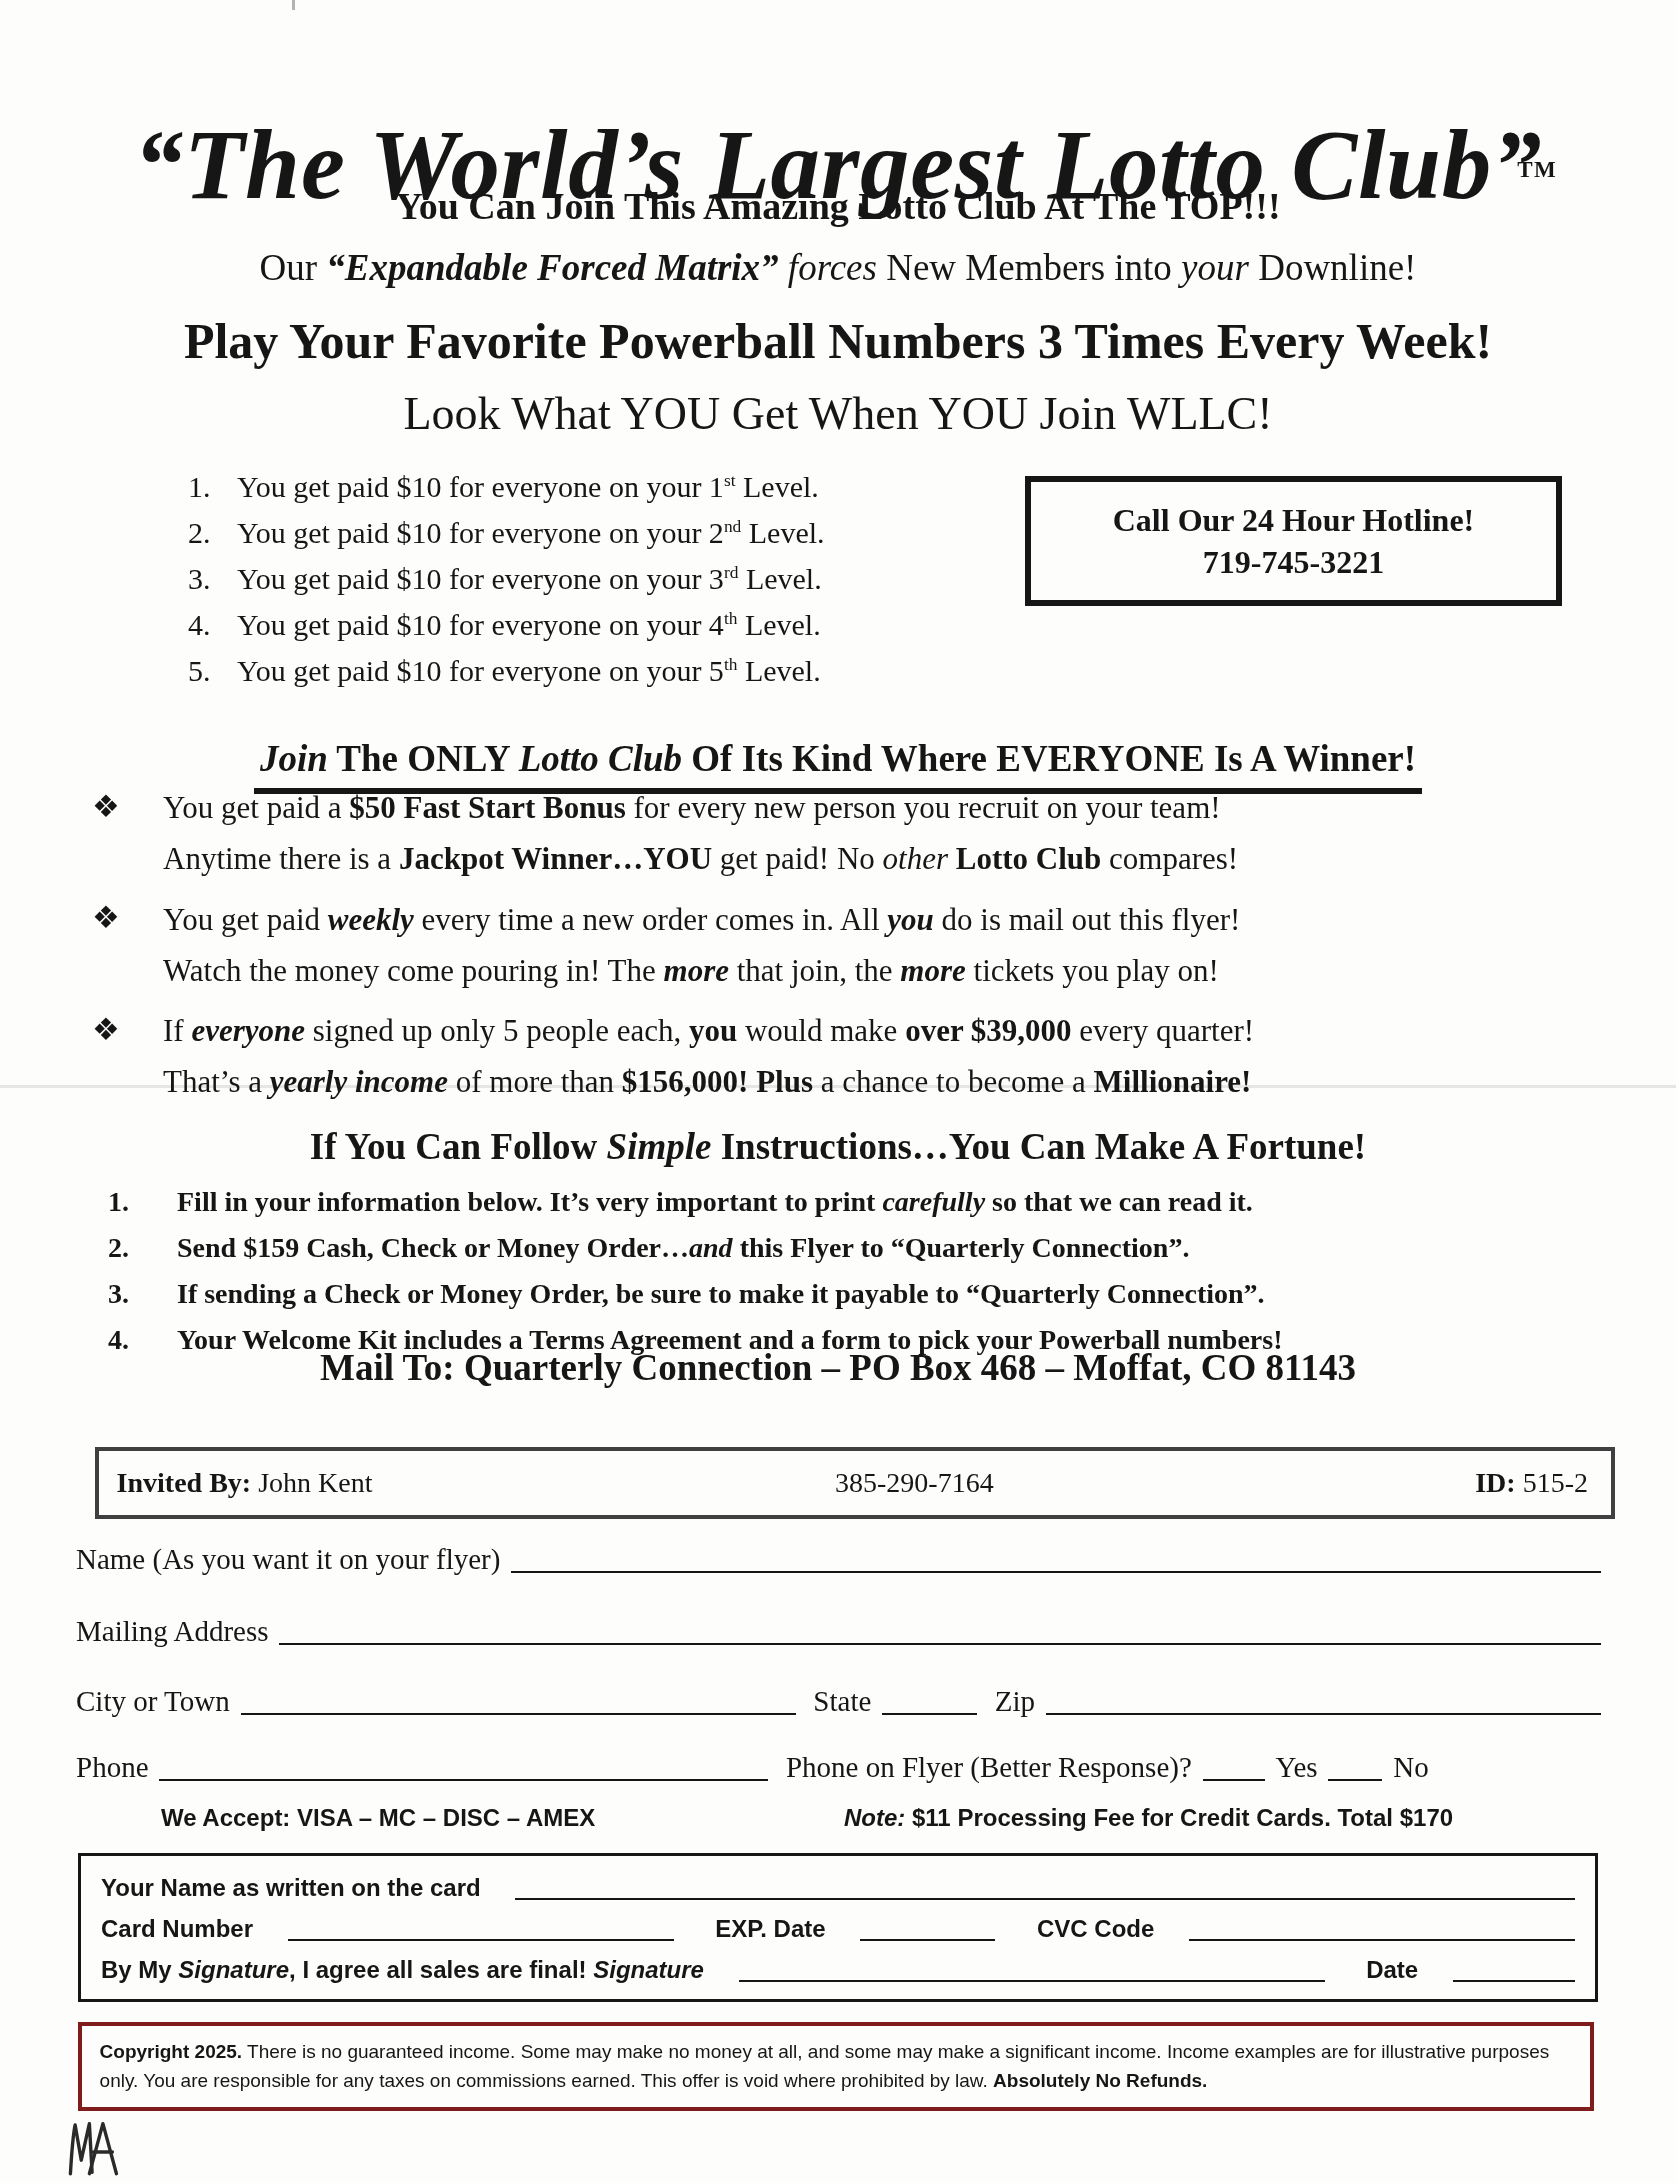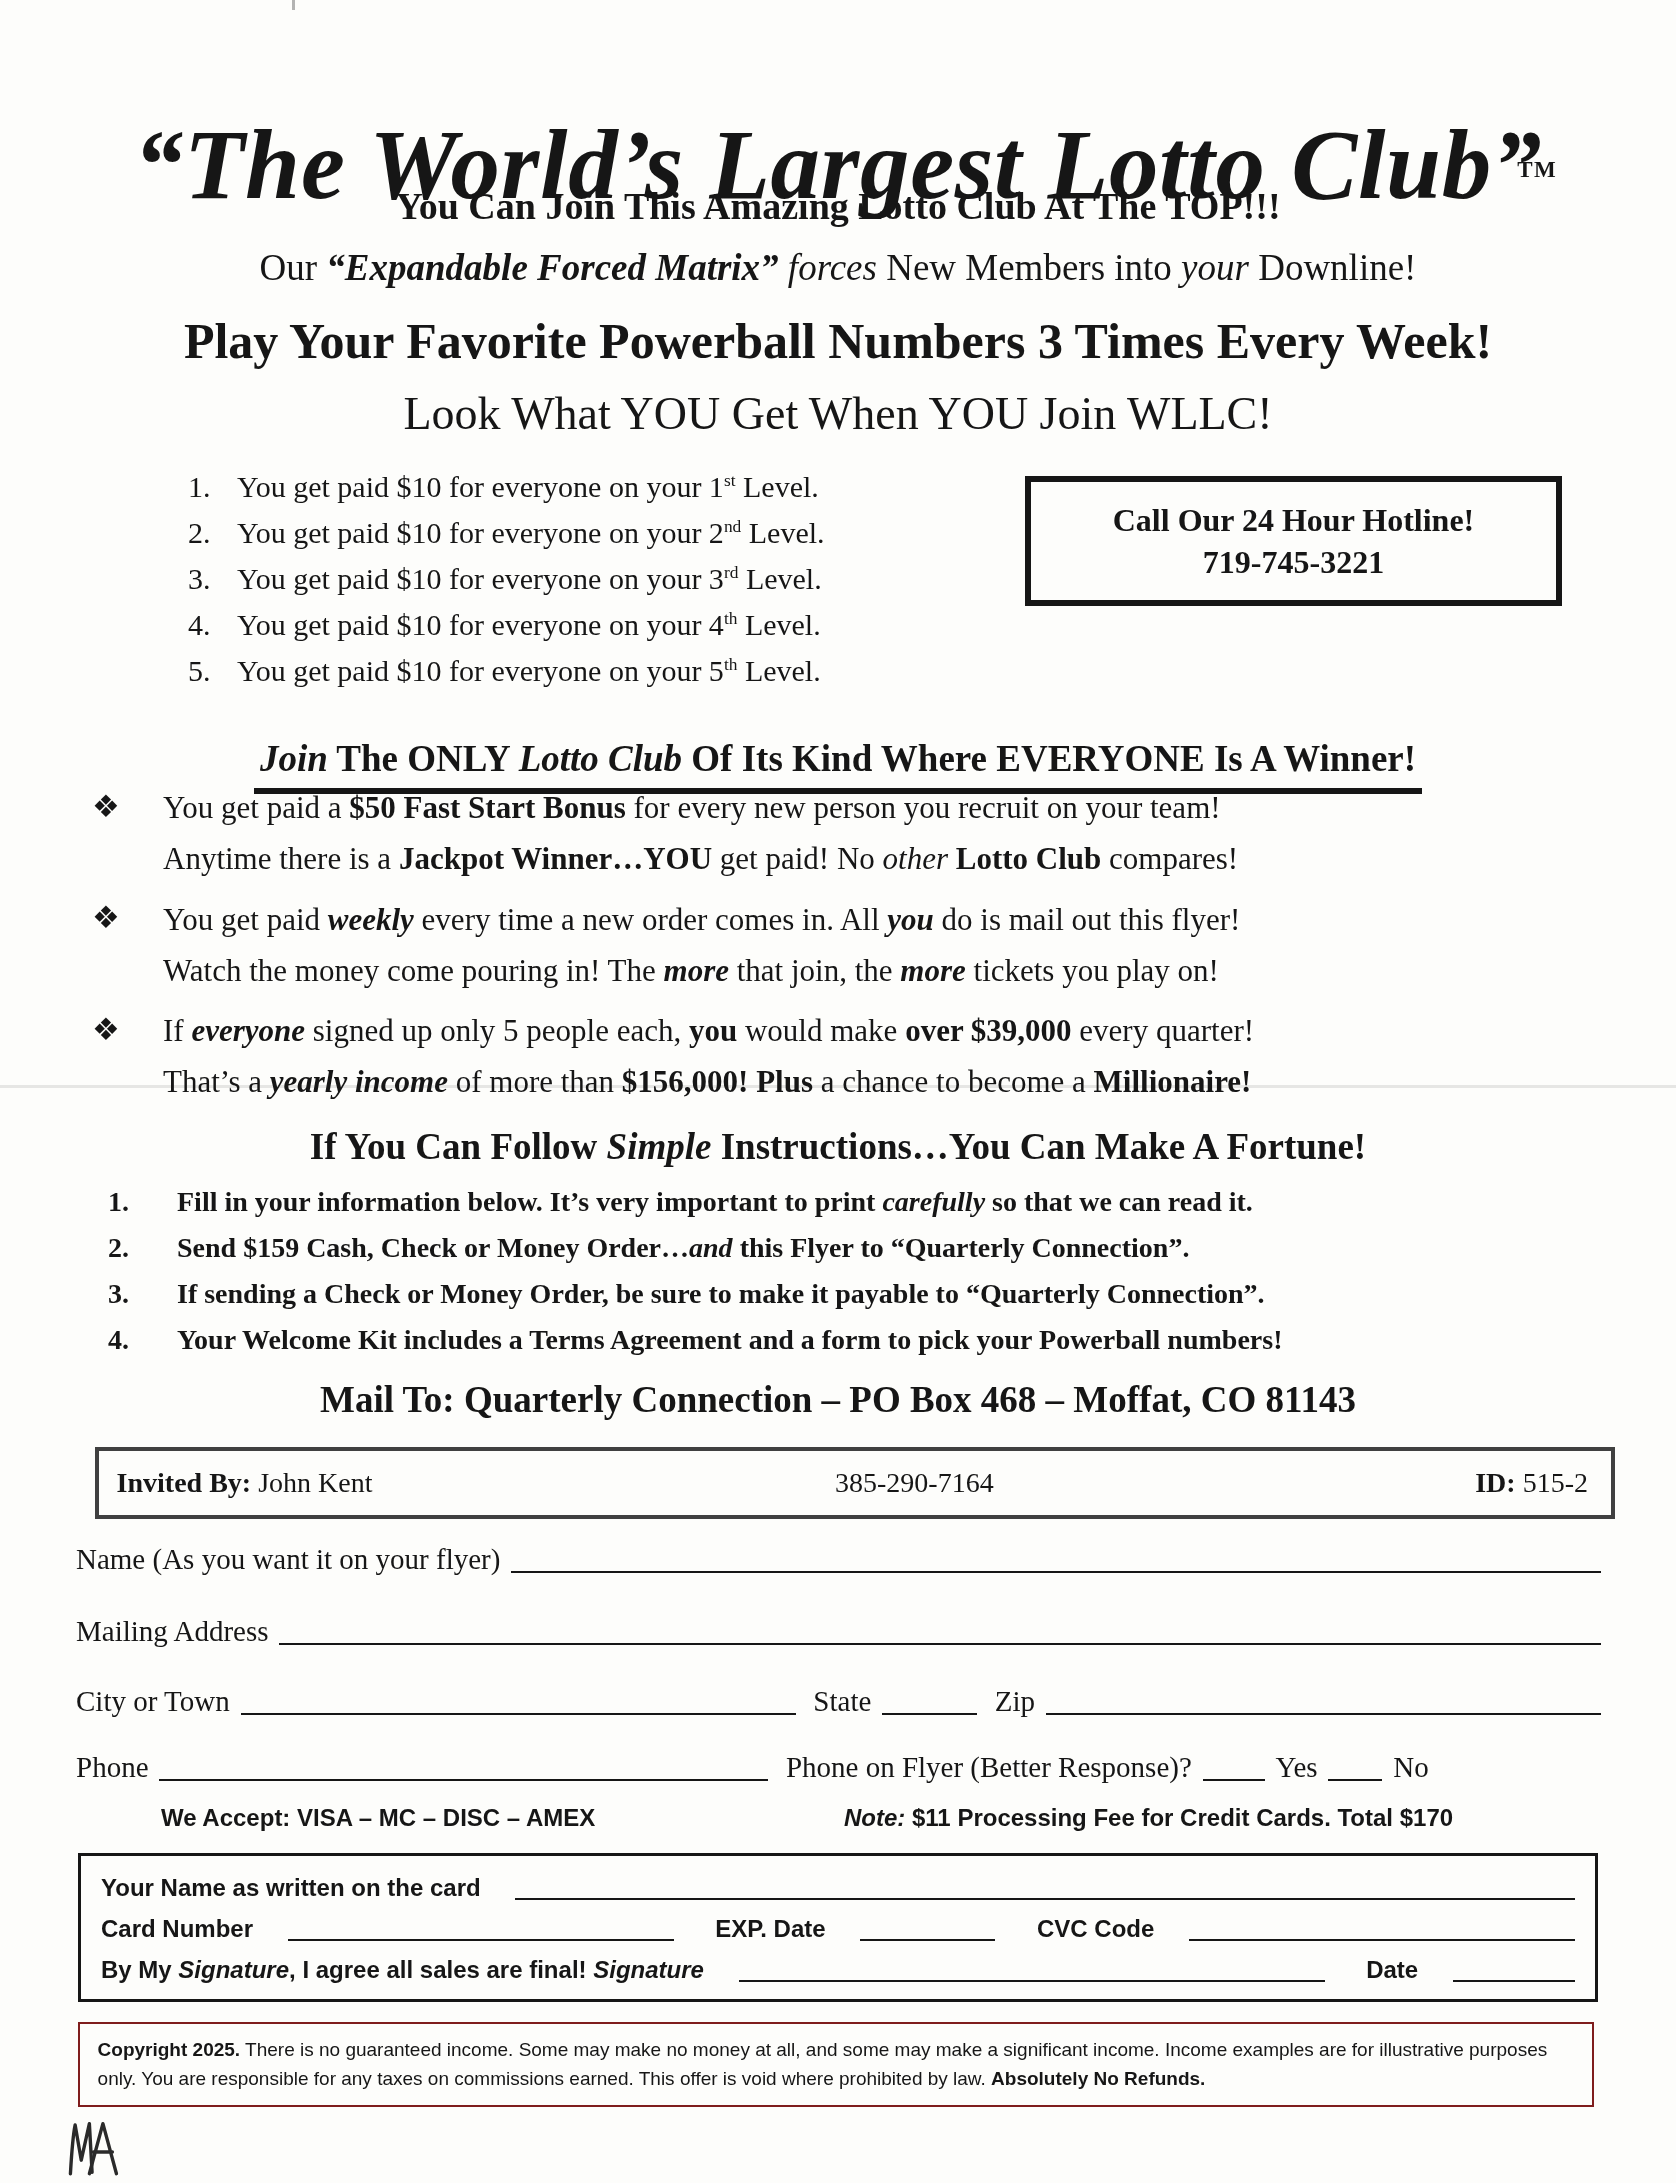--- a/index.html
+++ b/index.html
@@ -46,21 +46,21 @@
   .bullets{position:absolute;top:782px;left:76px;width:1525px;font-size:31px;line-height:51px;}
   .bullet{position:relative;padding-left:87px;margin-bottom:9.5px;}
   .diamond{position:absolute;left:16px;top:-1.4px;font-size:31px;}
 
   .fortune{top:1125px;font-size:37px;font-weight:bold;margin:0;}
 
   .instructions{position:absolute;top:1179px;left:76px;width:1525px;font-size:28px;font-weight:bold;line-height:46px;list-style:none;margin:0;padding:0;}
   .instr{position:relative;padding-left:101px;}
   .inum{position:absolute;left:32px;}
 
-  .mailto{top:1378px;font-size:37px;font-weight:bold;}
+  .mailto{top:1346px;font-size:37px;font-weight:bold;}
 
   .invited-box{
     position:absolute;top:1447px;left:95px;width:1520px;height:72px;
     border:4px solid #404040;box-sizing:border-box;font-size:28px;
   }
   .invited-box .cell{position:absolute;top:50%;transform:translateY(-50%);white-space:nowrap;}
   .inv-left{left:17.6px;}
   .inv-phone{left:736px;}
   .inv-id{right:23px;}
 
@@ -83,21 +83,21 @@
     position:absolute;top:1853px;left:78px;width:1520px;height:149px;
     border:3.4px solid #161616;box-sizing:border-box;padding:17.6px 20px 15px;
     font-family:"Liberation Sans",sans-serif;font-weight:bold;font-size:24px;
     display:flex;flex-direction:column;justify-content:space-between;
   }
   .crow{display:flex;align-items:baseline;gap:24px;}
   .card-box .fill{border-bottom-width:2.7px;}
 
   .copyright-box{
     position:absolute;top:2022px;left:78px;width:1516px;
-    border:2px solid #7f1d1d;box-sizing:border-box;padding:12px 17.6px;
+    border:4px solid #7f1d1d;box-sizing:border-box;padding:12px 17.6px;
     font-family:"Liberation Sans",sans-serif;font-size:19px;line-height:1.5;
   }
 
   .crease{position:absolute;left:0;top:1085px;width:1676px;height:2.7px;background:rgba(110,110,110,0.16);}
   .speck{position:absolute;left:292px;top:0;width:2.7px;height:9.5px;background:#777;opacity:.55;}
 
   .initials{position:absolute;left:65px;top:2118px;}
 </style>
 </head>
 <body>

